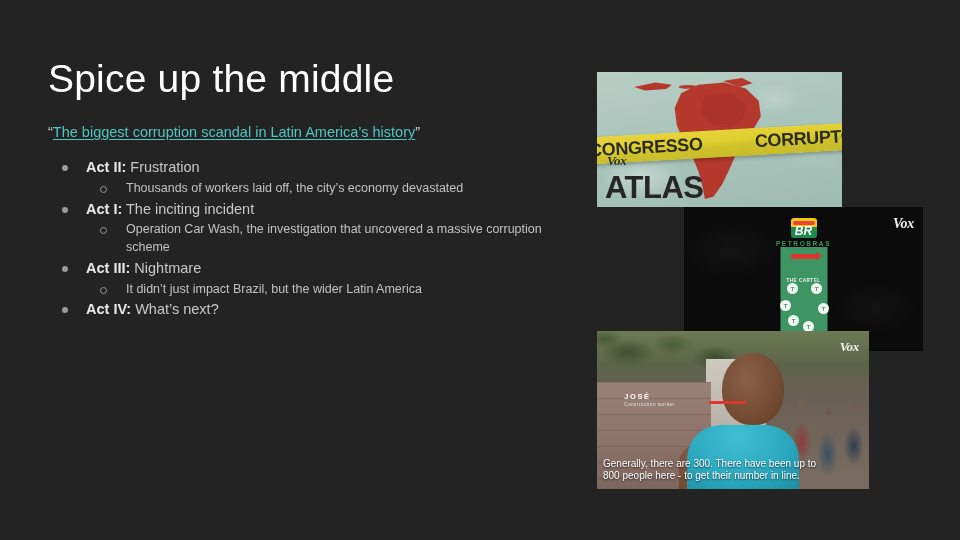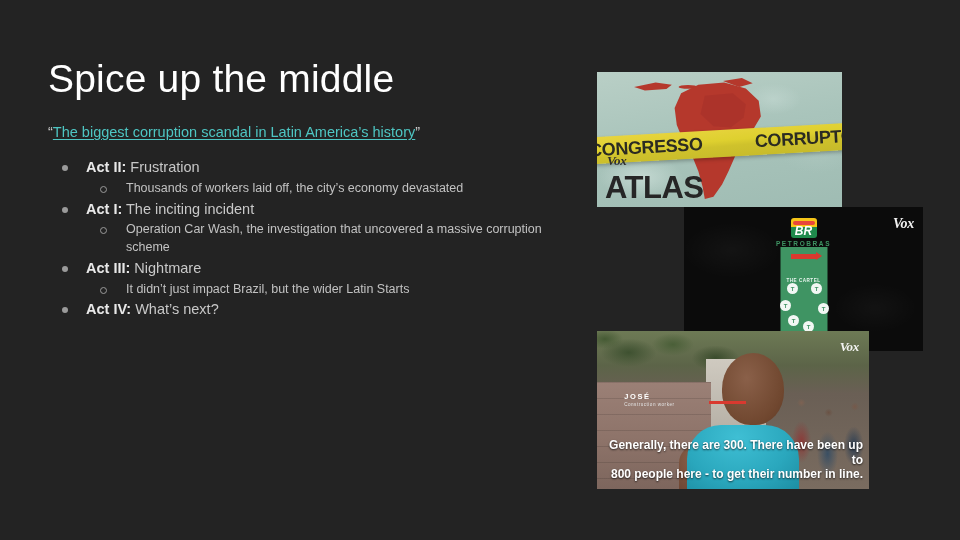--- a/index.html
+++ b/index.html
@@ -451,23 +451,23 @@
     left: 41%;
     top: 44.5%;
     width: 37px;
     height: 3px;
     background: #d9392f;
   }
   #thumb-interview .subs {
     position: absolute;
     left: 0; right: 0;
     bottom: 7px;
-    text-align: right;
-    font-size: 12px;
-    font-weight: bold;
+    text-align: left;
+    font-size: 10px;
+    font-weight: normal;
     color: #ffffff;
     line-height: 1.22;
     text-shadow: 0 1px 2px rgba(0,0,0,.7);
     padding: 0 6px;
   }
   #thumb-interview .vox-wm3 {
     position: absolute;
     right: 10px;
     top: 8px;
     font-family: "Liberation Serif", serif;
@@ -516,21 +516,21 @@
           </li>
         </ul>
       </li>
 
       <li class="nojustify">
         <span class="b1"></span>
         <span class="lead">Act III:</span><span> Nightmare</span>
         <ul class="lvl2">
           <li>
             <span class="b2"></span>
-            <span>It didn’t just impact Brazil, but the wider Latin Starts</span>
+            <span>It didn’t just impact Brazil, but the wider Latin America</span>
           </li>
         </ul>
       </li>
 
       <li class="nojustify">
         <span class="b1"></span>
         <span class="lead">Act IV:</span><span> What’s next?</span>
       </li>
 
 

